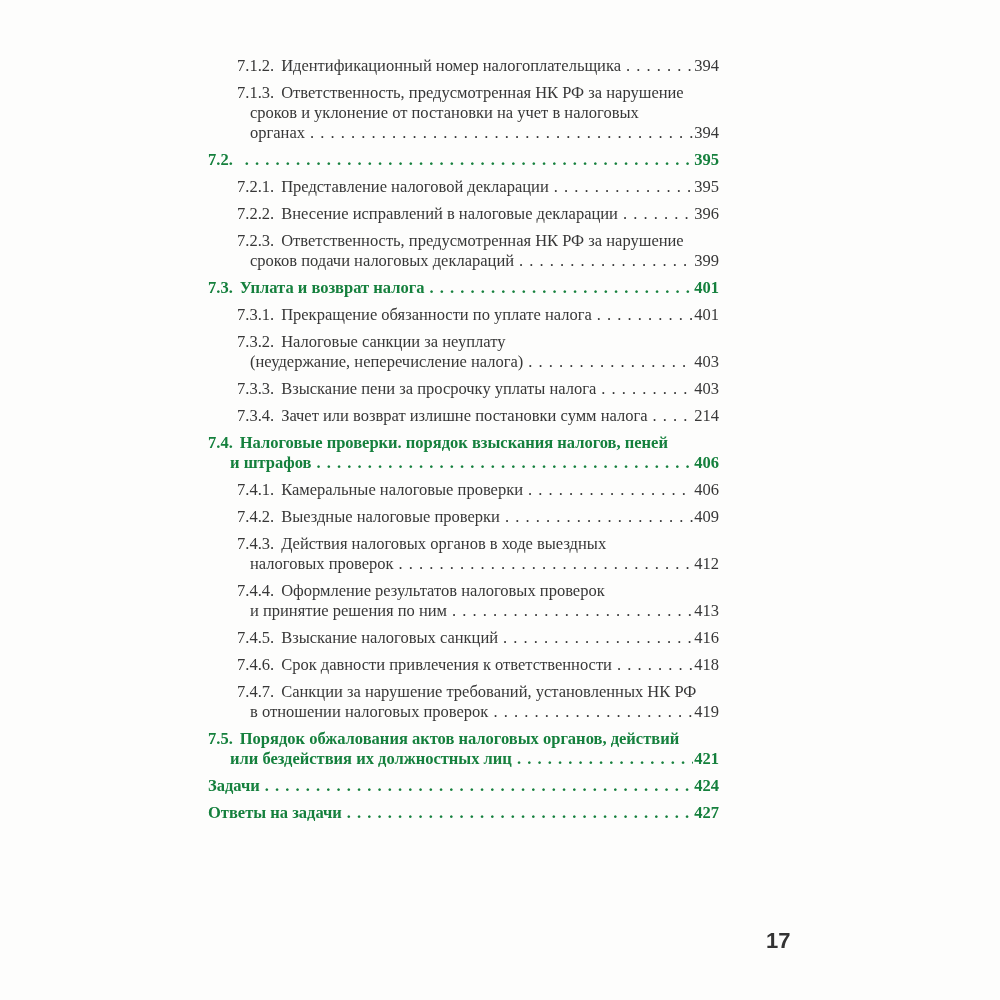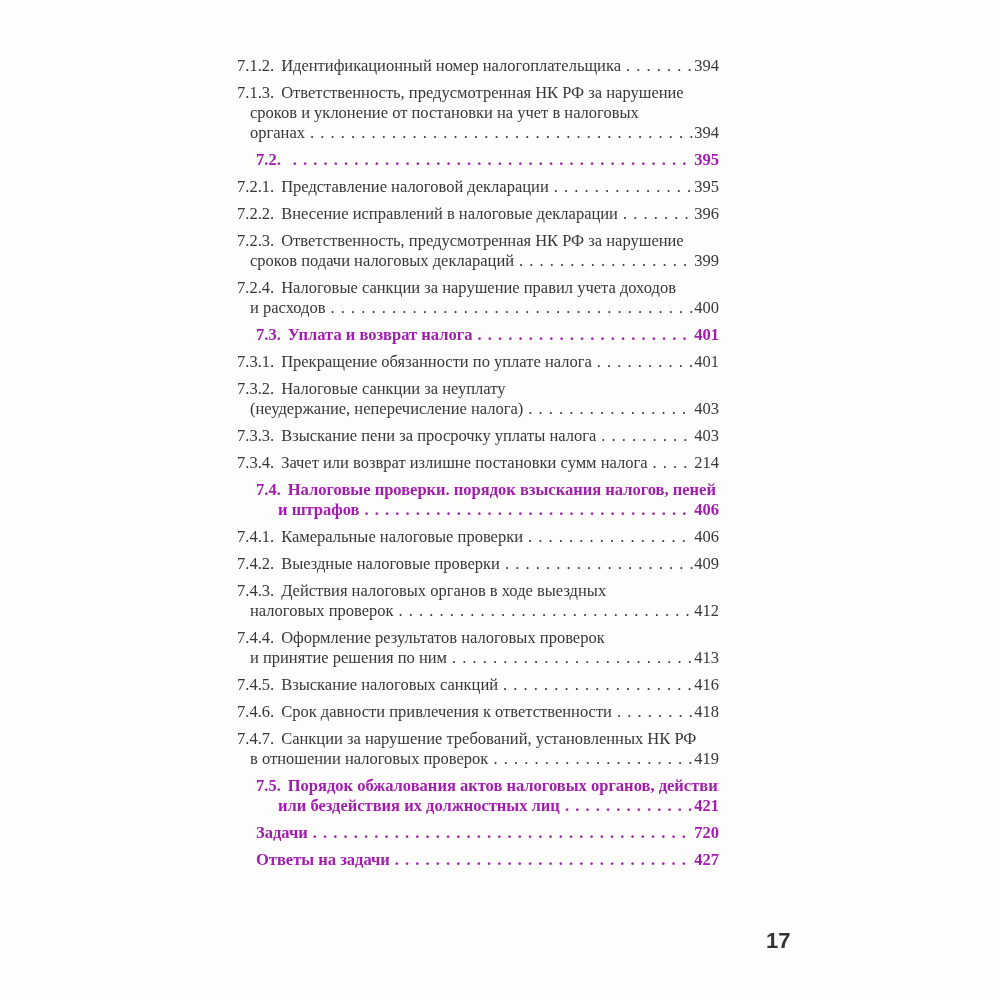--- a/index.html
+++ b/index.html
@@ -22,23 +22,22 @@
     top: 56px;
     width: 511px;
   }
   .entry {
     font-size: 16.5px;
     line-height: 20px;
     margin-bottom: 7px;
   }
   .entry.bold {
     font-weight: bold;
-    color: #a21caf;
+    color: #15803d;
     margin-top: 3px;
-    margin-left: 48px;
   }
   .line {
     display: flex;
     align-items: baseline;
     white-space: nowrap;
     overflow: hidden;
   }
   .level1 > .line.cont { margin-left: 22px; }
   .level2 > .line.first { margin-left: 29px; }
   .level2 > .line.cont  { margin-left: 42px; }
@@ -119,31 +118,20 @@
         <div class="line first">
           <span class="num">7.2.3.</span>
           <span class="txt">Ответственность, предусмотренная НК РФ за нарушение</span>
         </div>
         <div class="line cont last">
           <span class="txt">сроков подачи налоговых деклараций</span>
           <span class="dots"></span>
           <span class="pg">399</span>
         </div>
       </div>
-      <div class="entry level2">
-        <div class="line first">
-          <span class="num">7.2.4.</span>
-          <span class="txt">Налоговые санкции за нарушение правил учета доходов</span>
-        </div>
-        <div class="line cont last">
-          <span class="txt">и расходов</span>
-          <span class="dots"></span>
-          <span class="pg">400</span>
-        </div>
-      </div>
       <div class="entry level1 bold">
         <div class="line first last">
           <span class="num">7.3.</span>
           <span class="txt">Уплата и возврат налога</span>
           <span class="dots"></span>
           <span class="pg">401</span>
         </div>
       </div>
       <div class="entry level2">
         <div class="line first last">
@@ -264,21 +252,21 @@
         <div class="line cont last">
           <span class="txt">или бездействия их должностных лиц</span>
           <span class="dots"></span>
           <span class="pg">421</span>
         </div>
       </div>
       <div class="entry level0 bold">
         <div class="line first last">
           <span class="txt">Задачи</span>
           <span class="dots"></span>
-          <span class="pg">720</span>
+          <span class="pg">424</span>
         </div>
       </div>
       <div class="entry level0 bold">
         <div class="line first last">
           <span class="txt">Ответы на задачи</span>
           <span class="dots"></span>
           <span class="pg">427</span>
         </div>
       </div>
     </div>

